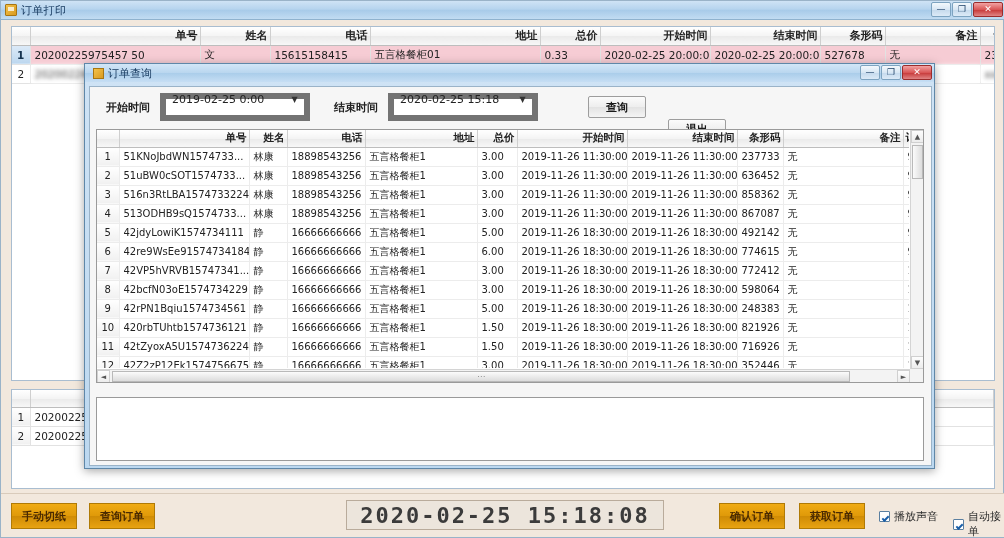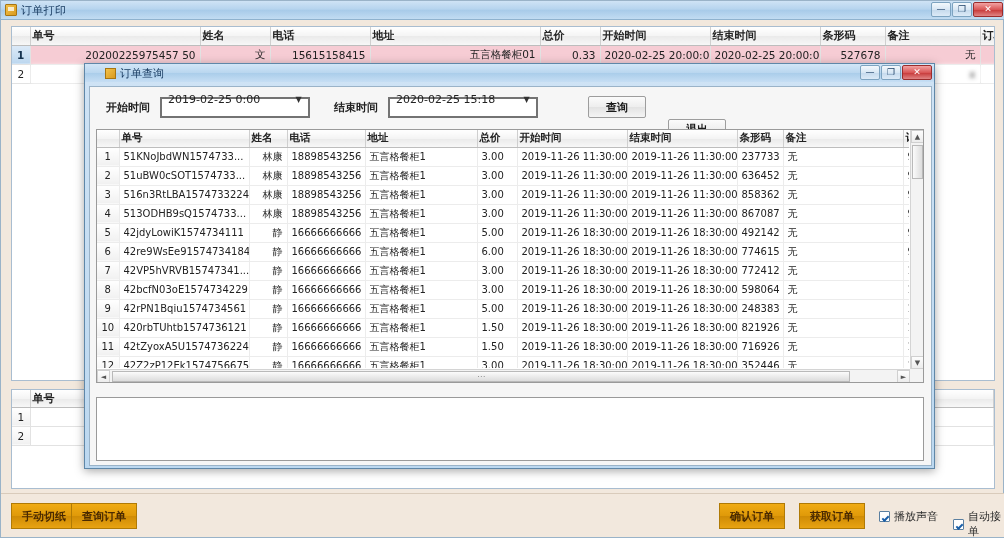--- a/index.html
+++ b/index.html
@@ -57,28 +57,28 @@
   #main-grid {
     position:absolute; left:10px; top:25px; width:984px; height:355px;
     background:#fff; border:1px solid #a9bdd0;
     overflow:hidden;
   }
   table.grid { border-collapse: collapse; width:100%; table-layout:fixed; }
   table.grid th {
     height:18px;
     background: linear-gradient(180deg,#ffffff 0%, #f4f4f4 50%, #eaeaea 51%, #f7f7f7 100%);
     border-right:1px solid #cfcfcf; border-bottom:1px solid #bdbdbd;
-    font-weight:bold; font-size:11px; color:#222; text-align:left;
+    font-weight:bold; font-size:11px; color:#222; text-align:right;
     padding:0 2px; white-space:nowrap; overflow:hidden;
   }
   table.grid td {
     height:19px; border-right:1px solid #e2e2e2; border-bottom:1px solid #e2e2e2;
     font-size:10.5px; color:#222; padding:0 4px; white-space:nowrap; overflow:hidden;
   }
-  td.c { text-align:right; }
+  td.c { text-align:left; }
   td.rowhdr {
     text-align:center; background: linear-gradient(180deg,#ffffff 0%,#f0f0f0 100%);
     border-right:1px solid #c5c5c5; font-size:10px; color:#333;
   }
   tr.sel td { background:#f6ccd4; }
   tr.sel td.rowhdr { background: linear-gradient(180deg,#dceaf8 0%,#bcd7ef 100%); font-weight:bold; color:#16334f;}
   tr.r2 td { background:#ffffff; }
   
   .blur { filter: blur(2.2px); opacity:.85; }
 
@@ -97,21 +97,21 @@
   }
   .btn-orange {
     position:absolute; top:9px; height:26px;
     background: linear-gradient(180deg,#f0ab14 0%, #e09a09 48%, #d08c05 52%, #e8a312 100%);
     border:1px solid #b07a05;
     color:#4a2a00; font-size:11px; font-weight:bold;
     display:flex; align-items:center; justify-content:center;
     cursor:pointer;
   }
   #btn-cut { left:10px; width:66px; }
-  #btn-query-order { left:70px; width:66px; }
+  #btn-query-order { left:88px; width:66px; }
   #btn-confirm-order { left:718px; width:66px; }
   #btn-get-order { left:798px; width:66px; }
 
   #clock-box {
     position:absolute; left:345px; top:6px; width:318px; height:30px;
     background:#ece5dc; border:1px solid #b9ab9b;
     display:flex; align-items:center; justify-content:center;
   }
   #clock-text {
     font-family:"DejaVu Sans Mono","Liberation Mono",monospace;
@@ -133,37 +133,37 @@
   }
 
   
   #dialog {
     position:absolute; left:83px; top:62px; width:851px; height:406px;
     border:1px solid #5f87a8;
     background: linear-gradient(180deg,#cfe3f5 0%, #bcd8f0 100%);
     box-shadow: 0 2px 9px rgba(0,0,0,.35);
   }
   #dlg-title {
-    height:18px; display:flex; align-items:center; padding-left:20px;
+    height:18px; display:flex; align-items:center; padding-left:8px;
     background: linear-gradient(180deg,#d2e6f7 0%, #b9d6ef 50%, #aacdea 51%, #c6def4 100%);
   }
   #dlg-title .tb-icon { width:11px; height:11px; margin-right:4px;
     background:linear-gradient(135deg,#f3c24a,#d99a1f); border:1px solid #a87512;}
   #dlg-title .dt-text { font-size:11px; color:#13365c; }
   #dlg-body {
     position:absolute; left:4px; top:22px; width:843px; height:380px;
     background:#f6f6f6; border:1px solid #9ab3c8;
   }
   #dlg-filter {
     position:absolute; left:0; top:0; width:100%; height:40px;
     display:flex; align-items:center;
   }
   .flabel { font-size:11px; color:#222; font-weight:bold; }
   .dt-input {
-    height:21px; background:#fff; border:2px solid #737373;
+    height:21px; background:#fff; border:6px solid #737373;
     display:flex; align-items:center; padding:0 2px 16px 6px;
     font-size:11px; color:#222; position:relative;
   }
   .dt-input .val { flex:1; white-space:nowrap; }
   .dd-arrow {
     width:15px; height:19px; display:flex; align-items:center; justify-content:center;
     font-size:8px; color:#333;
   }
   .btn-gray {
     height:22px; width:58px;
@@ -323,20 +323,23 @@
           <td></td>
         </tr>
       </tbody>
     </table>
   </div>
 
   <div id="toolbar">
     <div id="btn-cut" class="btn-orange">手动切纸</div>
     <div id="btn-query-order" class="btn-orange">查询订单</div>
 
+    <div id="clock-box">
+      <span id="clock-text">2020-02-25  15:18:08</span>
+    </div>
 
     <div id="btn-confirm-order" class="btn-orange">确认订单</div>
     <div id="btn-get-order" class="btn-orange">获取订单</div>
 
     <label id="cb-sound" class="cb-wrap">
       <span class="cbox checked"></span>
       <span>播放声音</span>
     </label>
     <label id="cb-auto" class="cb-wrap">
       <span class="cbox checked"></span>

